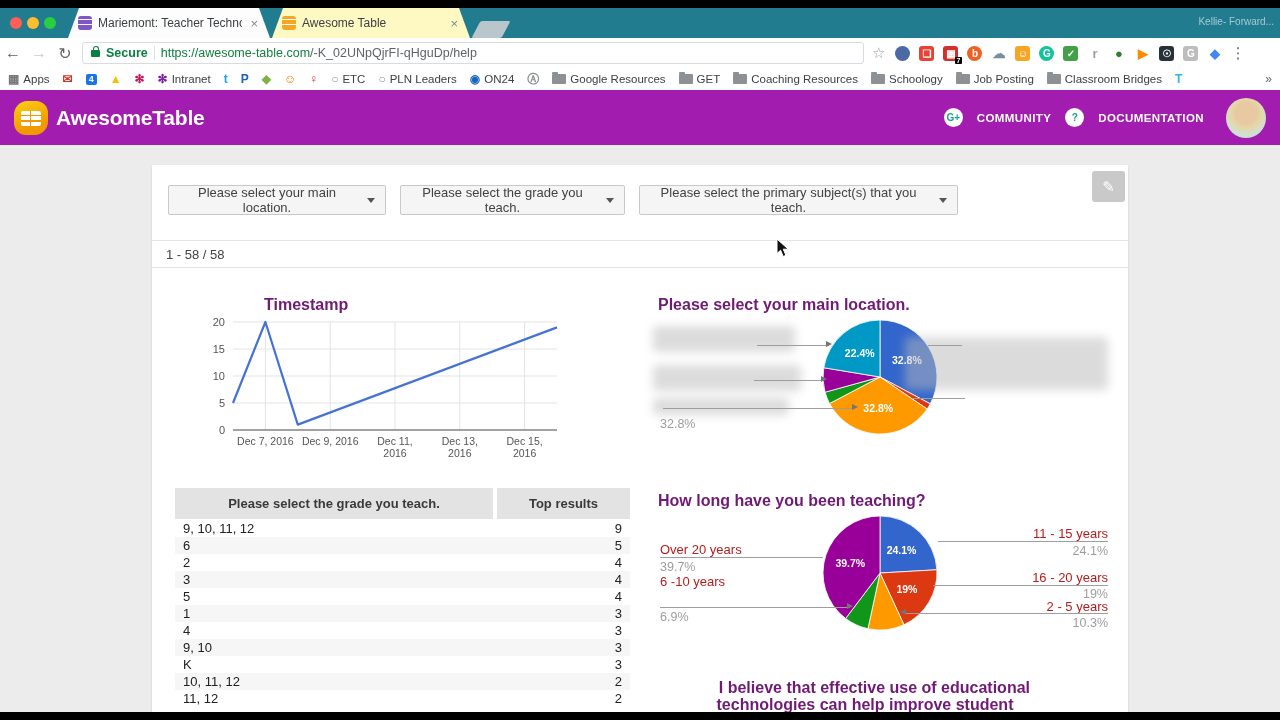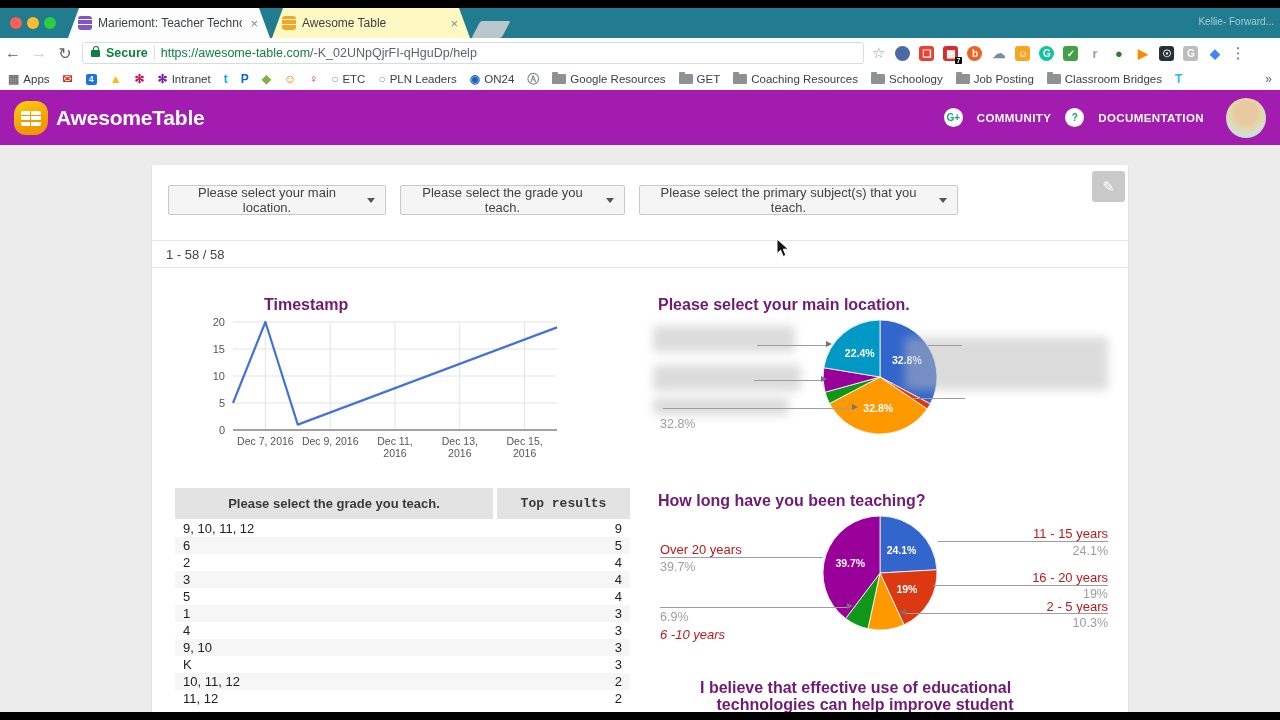--- a/index.html
+++ b/index.html
@@ -312,21 +312,21 @@
   <div class="abs arrow-r" style="left:826px;top:341px;"></div>
   <div class="abs leader" style="left:754px;top:380px;width:70px;"></div>
   <div class="abs arrow-r" style="left:821px;top:376px;"></div>
   <div class="abs leader" style="left:663px;top:408px;width:192px;"></div>
   <div class="abs arrow-r" style="left:852px;top:404px;"></div>
   <div class="abs leader" style="left:928px;top:345px;width:34px;"></div>
   <div class="abs leader" style="left:912px;top:398px;width:53px;"></div>
   <div class="abs lbl-gray" style="left:660px;top:417px;">32.8%</div>
 
   <div class="abs thead" style="left:175px;top:488px;width:318px;height:31px;">Please select the grade you teach.</div>
-  <div class="abs thead" style="left:497px;top:488px;width:133px;height:31px;font-family:Liberation Mono, monospace;">Top results</div>
+  <div class="abs thead" style="left:497px;top:488px;width:133px;height:31px;">Top results</div>
   <div class="abs" id="gtbody" style="left:175px;top:520px;width:455px;">
       <div class="trow">
         <span class="c1">9, 10, 11, 12</span>
         <span class="c2">9</span>
       </div>
       <div class="trow alt">
         <span class="c1">6</span>
         <span class="c2">5</span>
       </div>
       <div class="trow">
@@ -376,39 +376,39 @@
       <path d="M60,60 L83.94,111.73 A57,57 0 0 1 47.92,115.70 Z" fill="#ff9900" stroke="#fff" stroke-width="0.8"></path>
       <path d="M60,60 L47.92,115.70 A57,57 0 0 1 25.63,105.47 Z" fill="#109618" stroke="#fff" stroke-width="0.8"></path>
       <path d="M60,60 L25.63,105.47 A57,57 0 0 1 60.00,3.00 Z" fill="#990099" stroke="#fff" stroke-width="0.8"></path>
       <text x="30.277005319505598" y="53.53174602935391" text-anchor="middle" font-size="10.5" font-weight="bold" fill="#fff">39.7%</text>
     </svg>
 
   <div class="abs lbl-dark" style="left:660px;top:542px;">Over 20 years</div>
   <div class="abs leader" style="left:660px;top:557px;width:163px;"></div>
   <div class="abs lbl-gray" style="left:660px;top:560px;">39.7%</div>
 
-  <div class="abs lbl-dark" style="left:660px;top:627px;font-style:italic;">6 -10 years</div>
+  <div class="abs lbl-dark" style="left:660px;top:574px;">6 -10 years</div>
   <div class="abs leader" style="left:660px;top:607px;width:190px;"></div>
   <div class="abs arrow-r" style="left:847px;top:603px;"></div>
   <div class="abs lbl-gray" style="left:660px;top:610px;">6.9%</div>
 
   <div class="abs lbl-dark ralign" style="left:988px;top:526px;width:120px;">11 - 15 years</div>
   <div class="abs leader" style="left:938px;top:541px;width:170px;"></div>
   <div class="abs lbl-gray ralign" style="left:988px;top:544px;width:120px;">24.1%</div>
 
   <div class="abs lbl-dark ralign" style="left:988px;top:570px;width:120px;">16 - 20 years</div>
   <div class="abs leader" style="left:933px;top:585px;width:175px;"></div>
   <div class="abs lbl-gray ralign" style="left:988px;top:587px;width:120px;">19%</div>
 
   <div class="abs lbl-dark ralign" style="left:988px;top:599px;width:120px;">2 - 5 years</div>
   <div class="abs leader" style="left:906px;top:613px;width:202px;"></div>
   <div class="abs arrow-l" style="left:900px;top:609px;"></div>
   <div class="abs lbl-gray ralign" style="left:988px;top:616px;width:120px;">10.3%</div>
 
-  <div class="abs cttl" style="left:700px;top:679px;width:330px;text-align:left;">I believe that effective use of educational</div>
+  <div class="abs cttl" style="left:700px;top:679px;width:330px;text-align:right;">I believe that effective use of educational</div>
   <div class="abs cttl" style="left:700px;top:696px;width:330px;text-align:center;">technologies can help improve student achieveme...</div>
 
   <svg class="abs" style="left:776px;top:238px;" width="14" height="20" viewBox="0 0 14 20">
     <path d="M1,1 L1,15.5 L4.6,12.2 L7.2,18.5 L9.9,17.3 L7.3,11.2 L12.3,11.2 Z" fill="#111" stroke="#fff" stroke-width="1"></path>
   </svg>
 
   <div class="abs bar-black" style="top:712px;height:8px;"></div>
 </div>
 
 </body></html>

